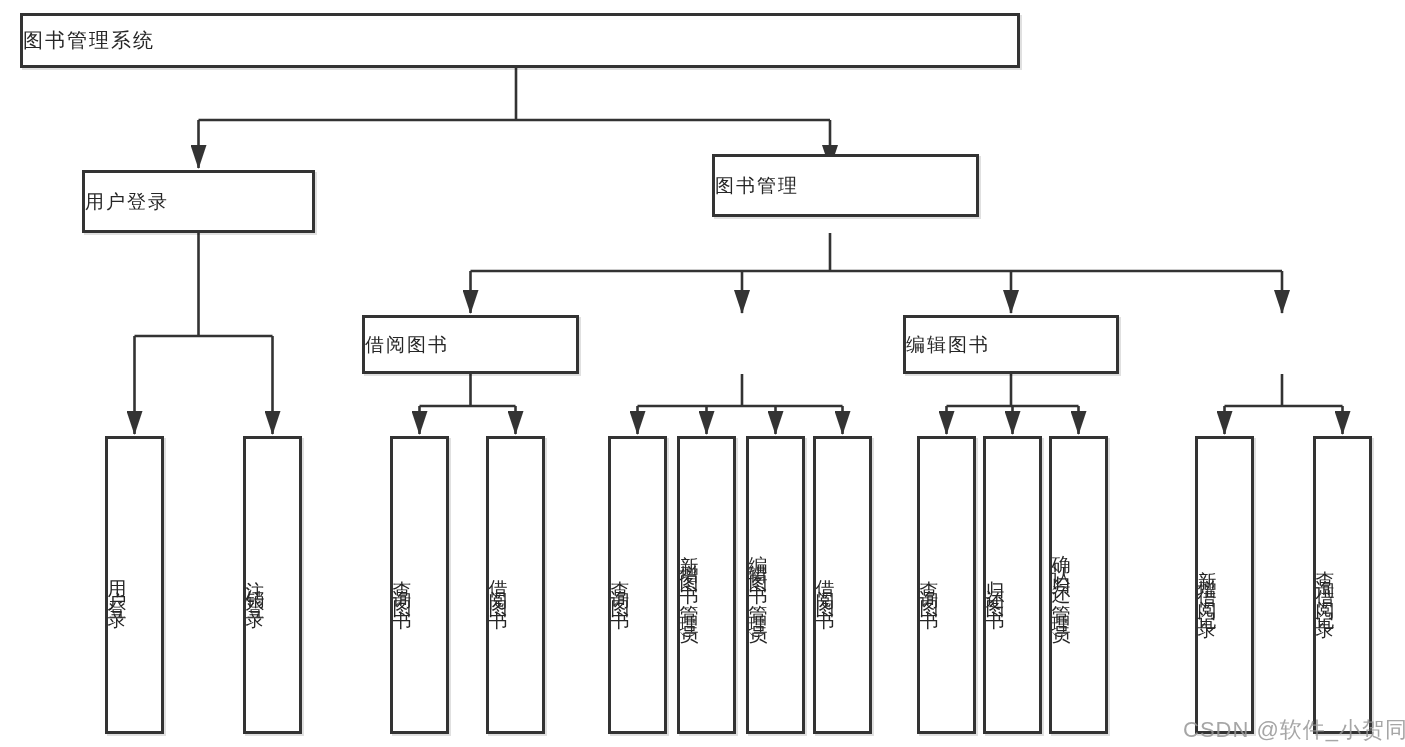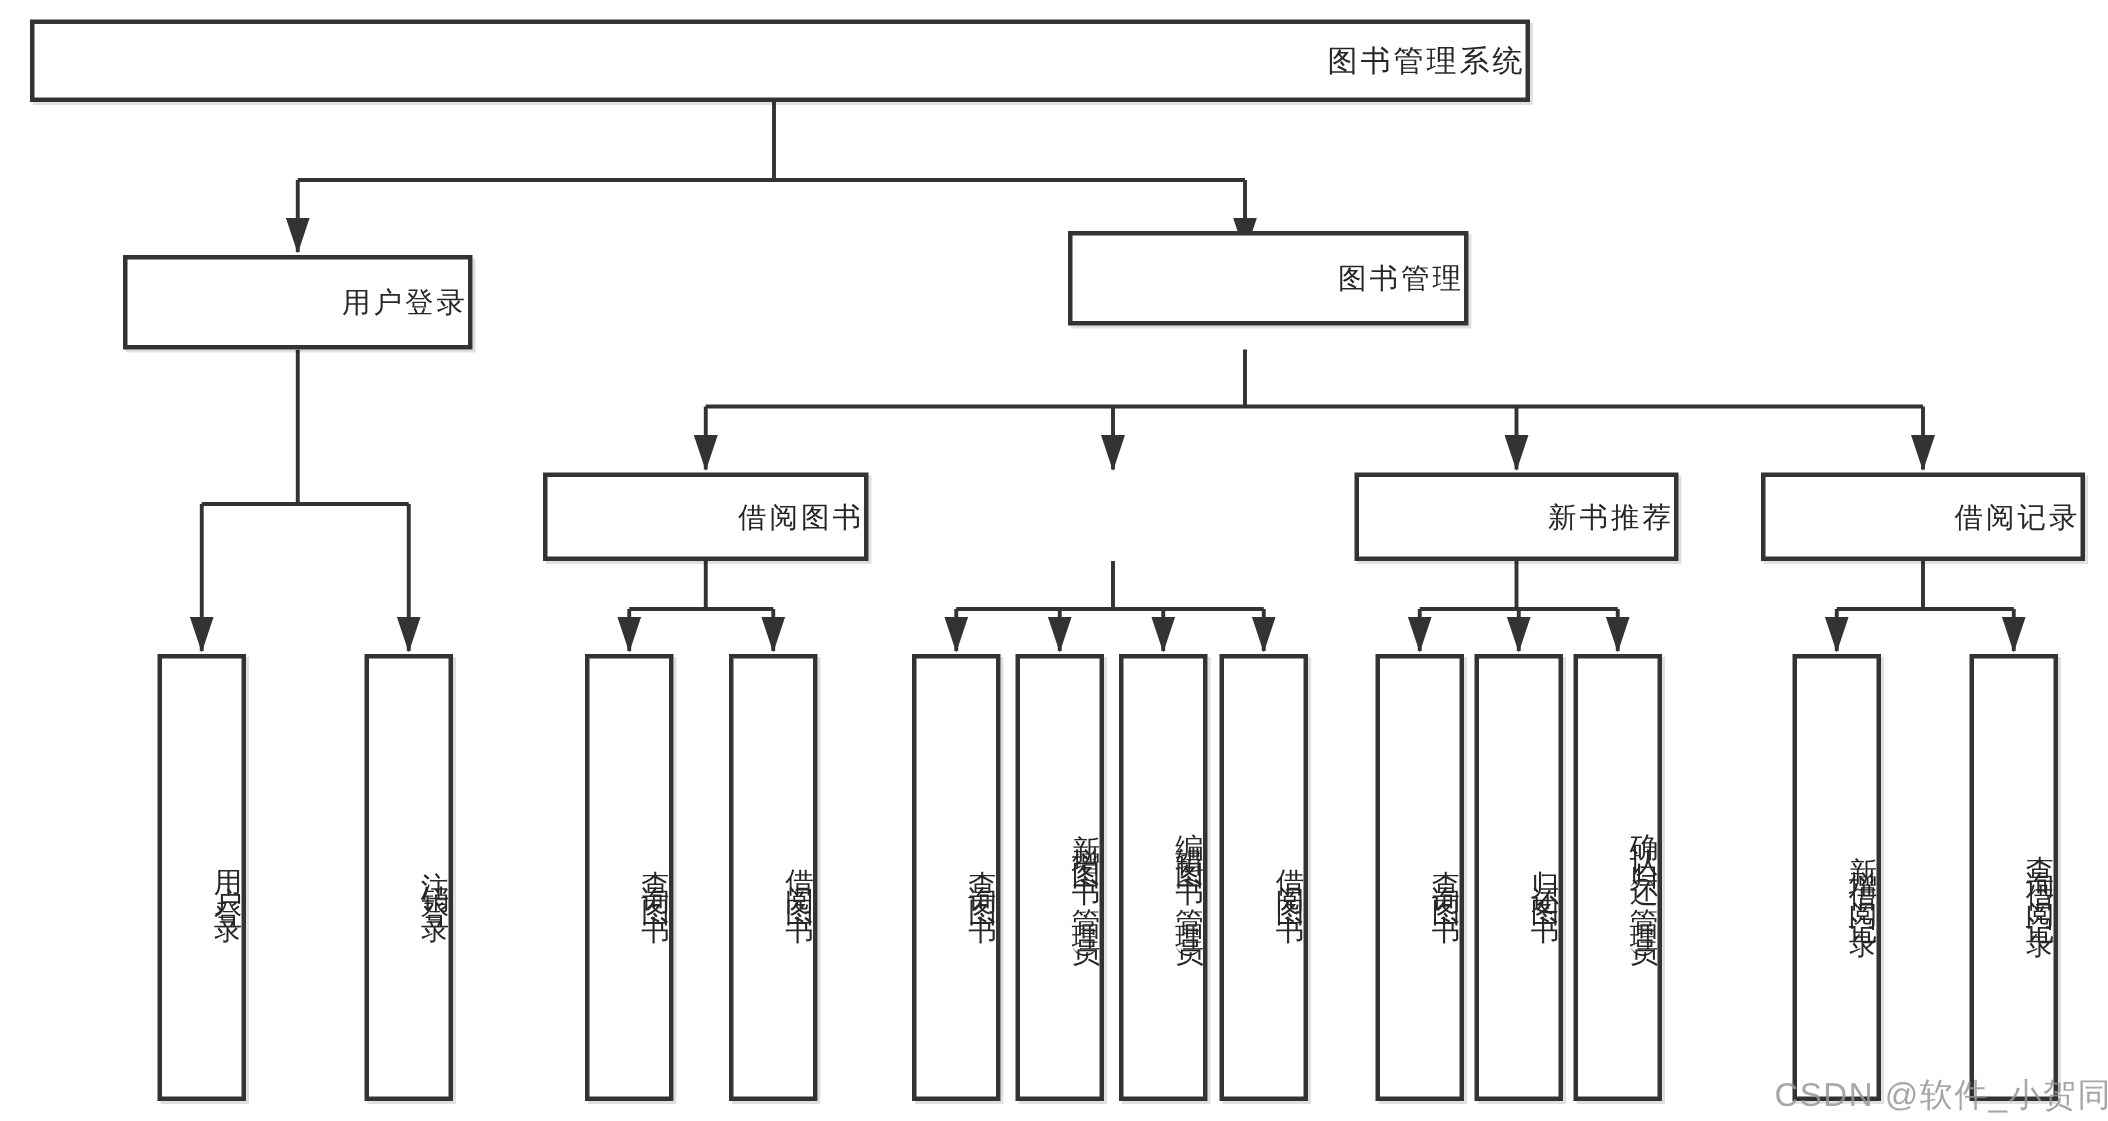--- a/index.html
+++ b/index.html
@@ -7,21 +7,21 @@
     position:relative;
     width:1405px;height:747px;
     background:#ffffff;
     font-family:"Liberation Sans","DejaVu Sans",sans-serif;
     overflow:hidden;
   }
   #wires{position:absolute;left:0;top:0;width:1405px;height:747px;}
   .node{
     position:absolute;box-sizing:border-box;
     background:#ffffff;border:3px solid #333333;
-    display:flex;align-items:center;justify-content:flex-end;
+    display:flex;align-items:center;justify-content:flex-start;
     color:#262626;
     box-shadow:2px 2px 0 rgba(0,0,0,0.12);
     z-index:2;
   }
   .node .lbl{white-space:nowrap;}
   .h-node .lbl{font-size:19px;letter-spacing:2px;}
   .root-node .lbl{font-size:20px;letter-spacing:2px;}
   .v-node .lbl{
     writing-mode:vertical-rl;
     text-orientation:mixed;
@@ -119,24 +119,21 @@
     <span class="lbl">用户登录</span>
   </div>
   <div class="node h-node" id="n-book-mgmt">
     <span class="lbl">图书管理</span>
   </div>
 
   <div class="node h-node" id="n-sec-recommend">
     <span class="lbl">借阅图书</span>
   </div>
   <div class="node h-node" id="n-sec-current">
-    <span class="lbl">新书推荐</span>
-  </div>
-  <div class="node h-node" id="n-sec-records">
-    <span class="lbl">借阅记录</span>
+    <span class="lbl">编辑图书</span>
   </div>
 
   <div class="node v-node leaf" id="l-login">
     <span class="lbl">用户登录</span>
   </div>
   <div class="node v-node leaf" id="l-logout">
     <span class="lbl">注销登录</span>
   </div>
 
   <div class="node v-node leaf" id="l-rec-q">

